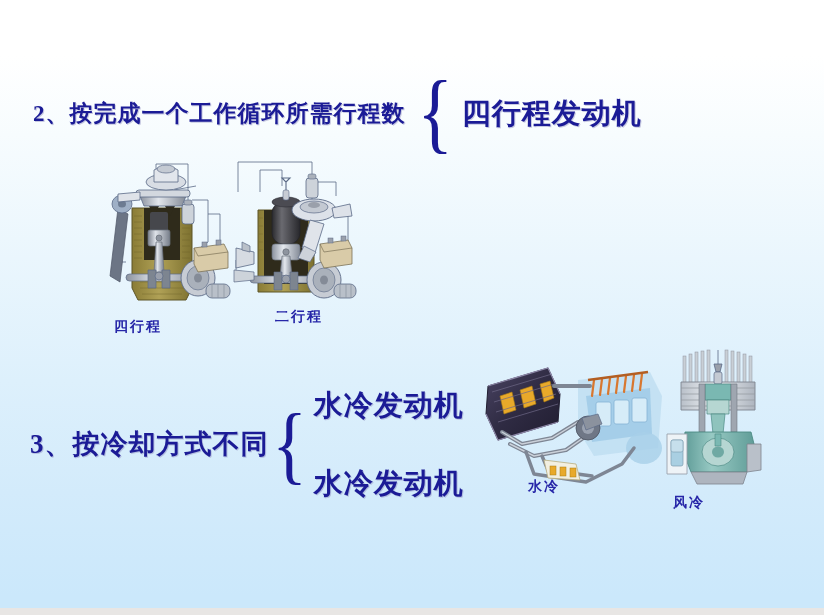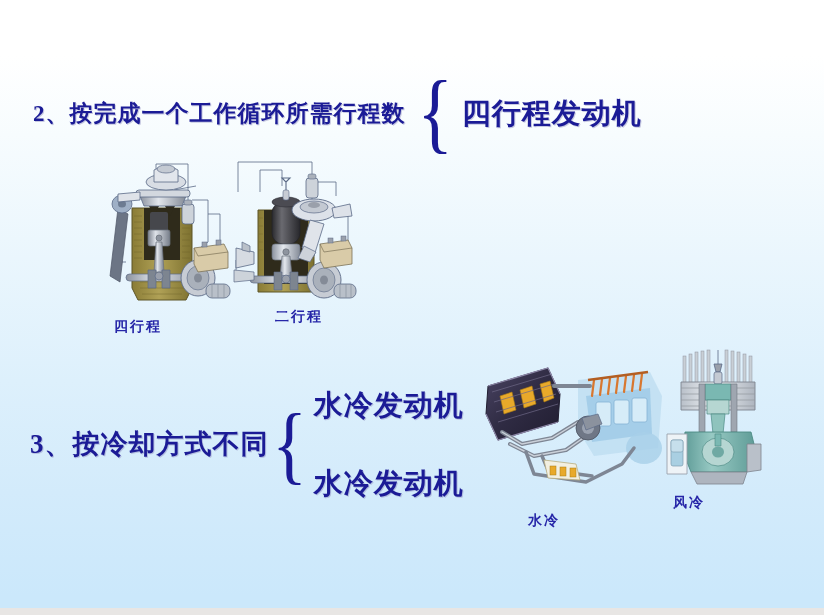--- a/index.html
+++ b/index.html
@@ -87,21 +87,21 @@
     position: absolute;
     color: #2626a8;
     font-size: 14px;
     font-weight: bold;
     letter-spacing: 2px;
     white-space: nowrap;
     font-family: Liberation Serif, serif;
   }
   #cap-four   { left: 114px; top: 318px; }
   #cap-two    { left: 253px; top: 308px; margin-left: 22px; }
-  #cap-water  { left: 528px; top: 512px; }
+  #cap-water  { left: 528px; top: 478px; }
   #cap-air    { left: 673px; top: 494px; }
 
   
   .figure { position: absolute; }
   #fig-four-stroke { left: 96px;  top: 156px; width: 140px; height: 158px; }
   #fig-two-stroke  { left: 232px; top: 152px; width: 126px; height: 162px; }
   #fig-water       { left: 482px; top: 352px; width: 190px; height: 138px; }
   #fig-air         { left: 665px; top: 348px; width: 112px; height: 142px; }
   .figure svg { display: block; width: 100%; height: 100%; }
 </style>

